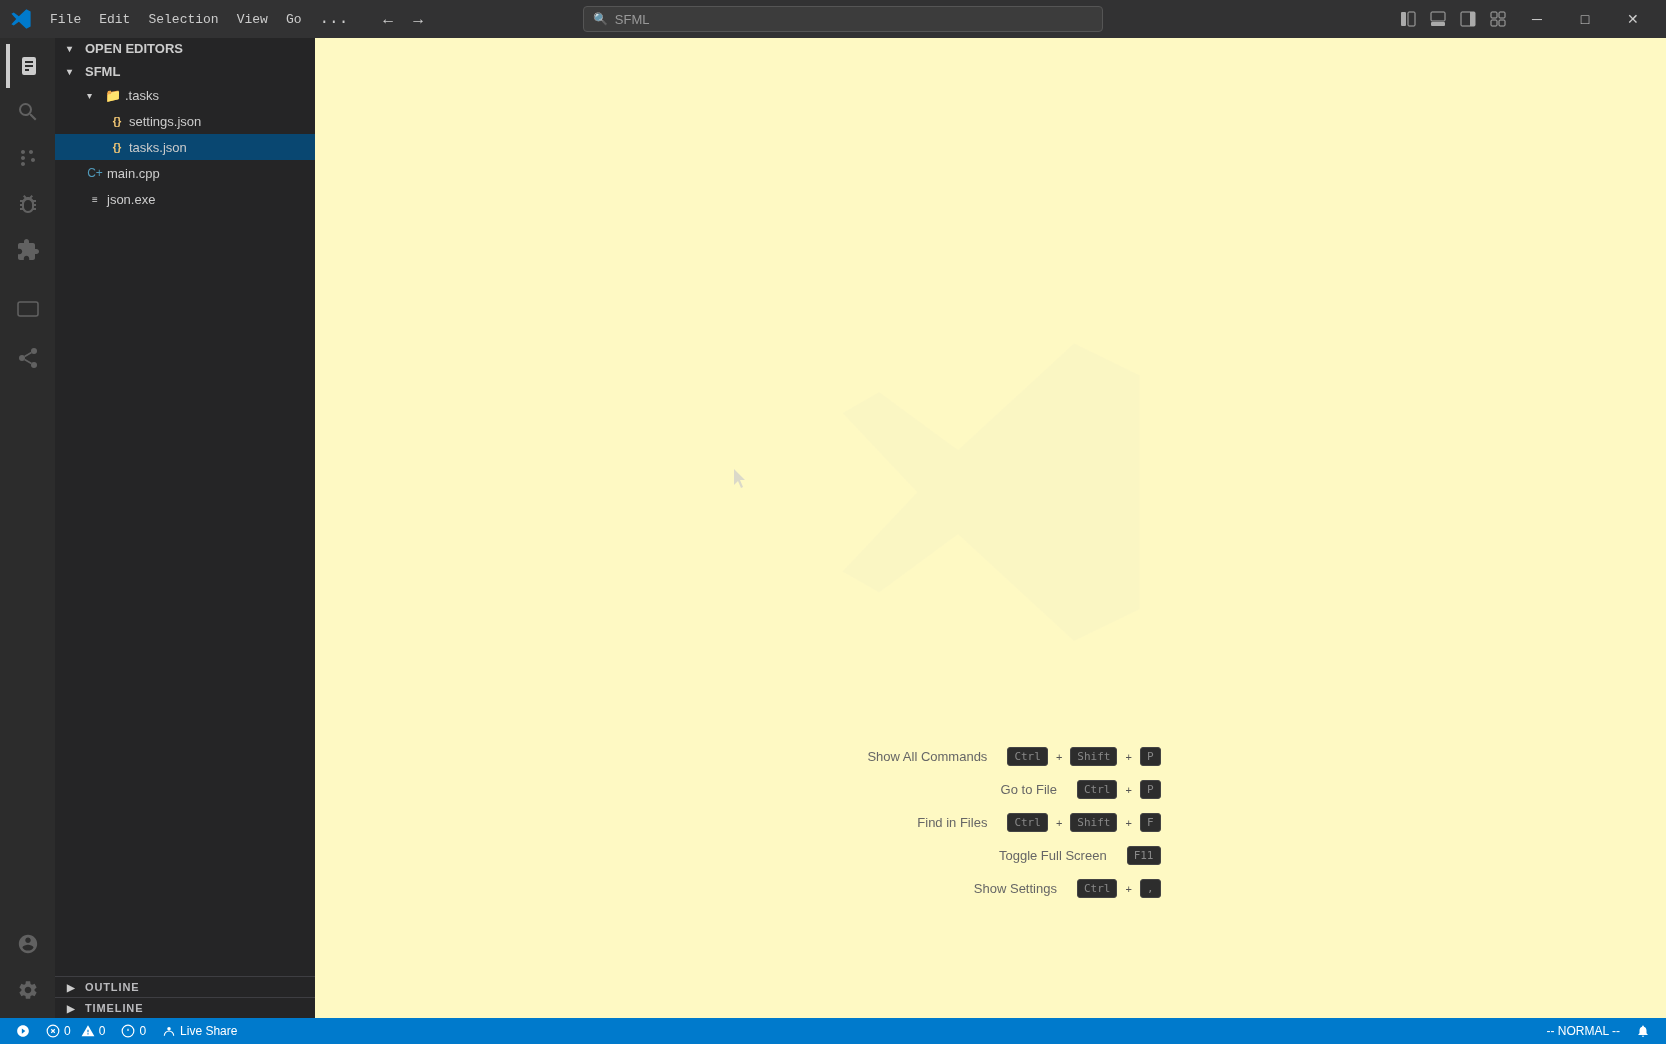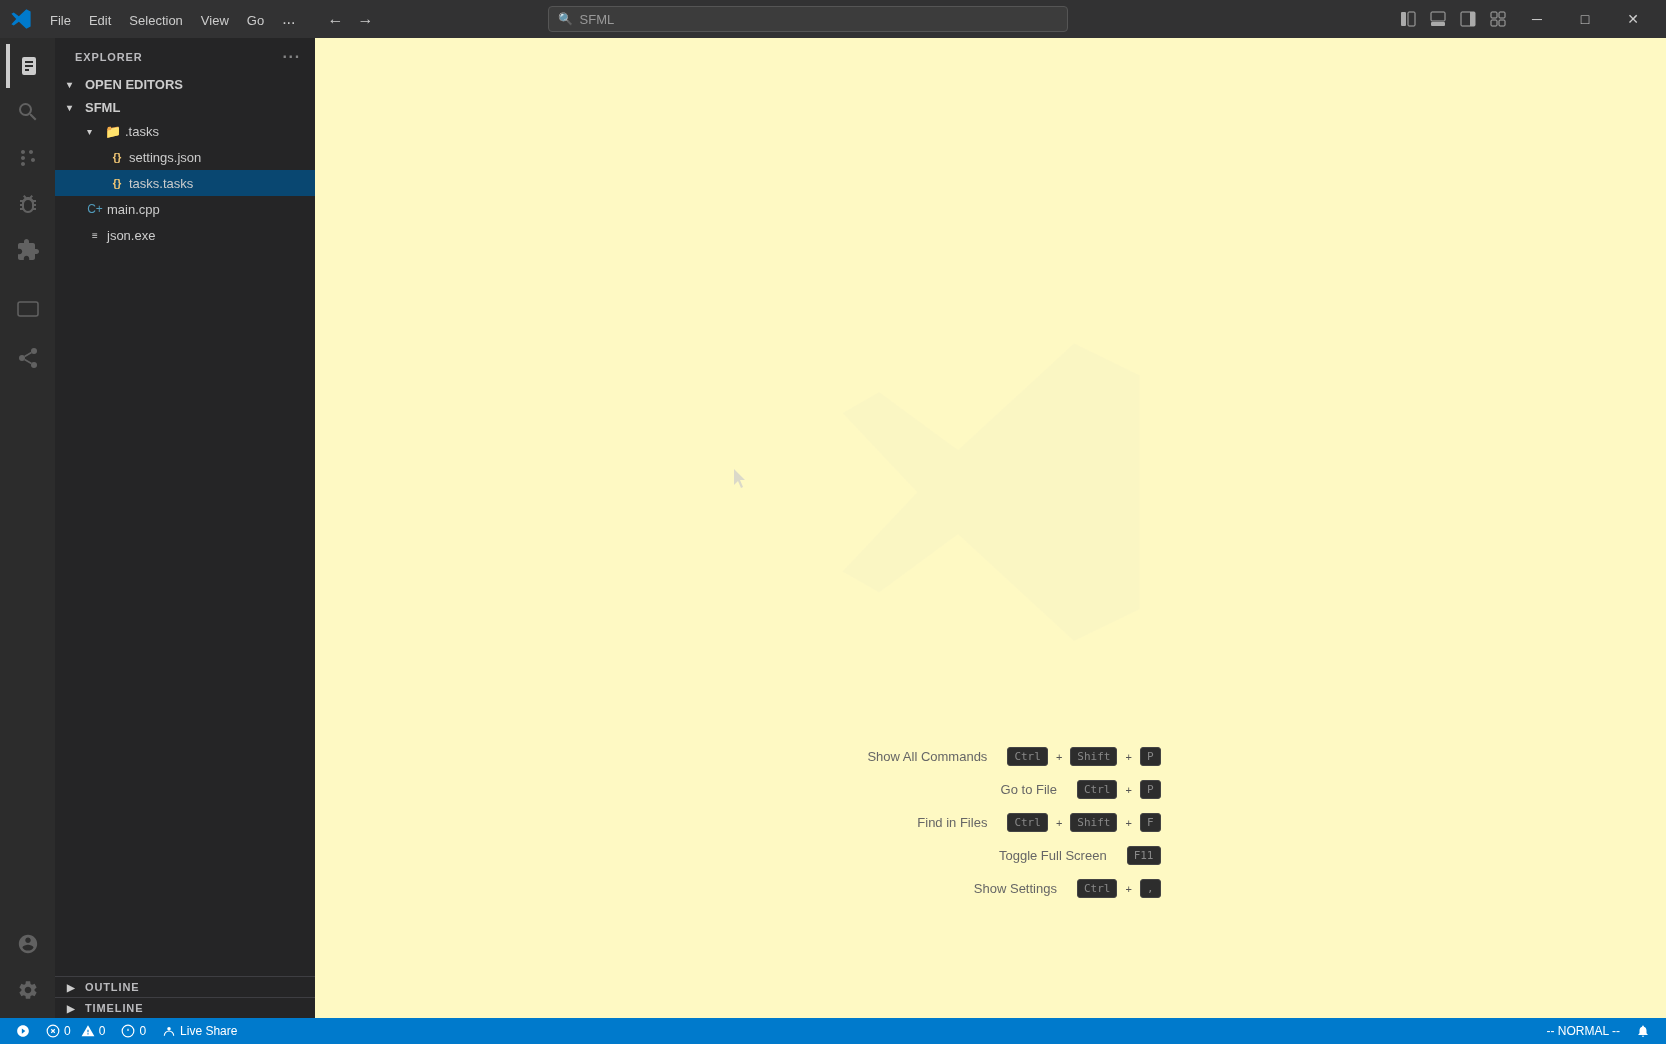--- a/index.html
+++ b/index.html
@@ -26,22 +26,23 @@
       flex-shrink: 0;
       position: relative;
     }
     .title-bar-logo {
       width: 22px;
       height: 22px;
       flex-shrink: 0;
     }
     .menu-bar {
       display: flex;
-      align-items: flex-end;
+      align-items: center;
       gap: 2px;
+      font-family: Liberation Mono, monospace;
     }
     .menu-item {
       padding: 4px 8px;
       border-radius: 3px;
       cursor: pointer;
       color: #cccccc;
       font-size: 13px;
     }
     .menu-ellipsis {
       padding: 4px 8px;
@@ -475,24 +476,20 @@
       </div>
       <div class="activity-item">
         <svg width="22" height="22" viewBox="0 0 24 24" fill="currentColor" opacity="0.6">
             <path d="M19.14,12.94c0.04-0.3,0.06-0.61,0.06-0.94c0-0.32-0.02-0.64-0.07-0.94l2.03-1.58c0.18-0.14,0.23-0.41,0.12-0.61 l-1.92-3.32c-0.12-0.22-0.37-0.29-0.59-0.22l-2.39,0.96c-0.5-0.38-1.03-0.7-1.62-0.94L14.4,2.81c-0.04-0.24-0.24-0.41-0.48-0.41 h-3.84c-0.24,0-0.43,0.17-0.47,0.41L9.25,5.35C8.66,5.59,8.12,5.92,7.63,6.29L5.24,5.33c-0.22-0.08-0.47,0-0.59,0.22L2.74,8.87 C2.62,9.08,2.66,9.34,2.86,9.48l2.03,1.58C4.84,11.36,4.8,11.69,4.8,12s0.02,0.64,0.07,0.94l-2.03,1.58 c-0.18,0.14-0.23,0.41-0.12,0.61l1.92,3.32c0.12,0.22,0.37,0.29,0.59,0.22l2.39-0.96c0.5,0.38,1.03,0.7,1.62,0.94l0.36,2.54 c0.05,0.24,0.24,0.41,0.48,0.41h3.84c0.24,0,0.44-0.17,0.47-0.41l0.36-2.54c0.59-0.24,1.13-0.56,1.62-0.94l2.39,0.96 c0.22,0.08,0.47,0,0.59-0.22l1.92-3.32c0.12-0.22,0.07-0.47-0.12-0.61L19.14,12.94z M12,15.6c-1.98,0-3.6-1.62-3.6-3.6 s1.62-3.6,3.6-3.6s3.6,1.62,3.6,3.6S13.98,15.6,12,15.6z"></path>
           </svg>
       </div>
     </div>
   </div>
 
   <div class="sidebar">
-    <div class="sidebar-header">
-      <span>EXPLORER</span>
-      <span class="sidebar-more">···</span>
-    </div>
 
     <div class="sidebar-content">
 
       <div class="tree-section">
         <div class="tree-section-header">
           <span class="chevron">▾</span>
           <span>OPEN EDITORS</span>
         </div>
       </div>
 
@@ -511,21 +508,21 @@
 
         <div class="tree-item">
           <span class="indent" style="width: 50px;"></span>
           <span class="file-icon icon-json" style="font-size:11px; font-weight:bold; color:#f0c674;">{}</span>
           <span>settings.json</span>
         </div>
 
         <div class="tree-item selected">
           <span class="indent" style="width: 50px;"></span>
           <span class="file-icon icon-json" style="font-size:11px; font-weight:bold; color:#f0c674;">{}</span>
-          <span>tasks.tasks</span>
+          <span>tasks.json</span>
         </div>
 
         <div class="tree-item">
           <span class="indent" style="width: 28px;"></span>
           <span class="file-icon icon-cpp" style="color:#519aba; font-size:12px;">C+</span>
           <span>main.cpp</span>
         </div>
 
         <div class="tree-item">
           <span class="indent" style="width: 28px;"></span>

